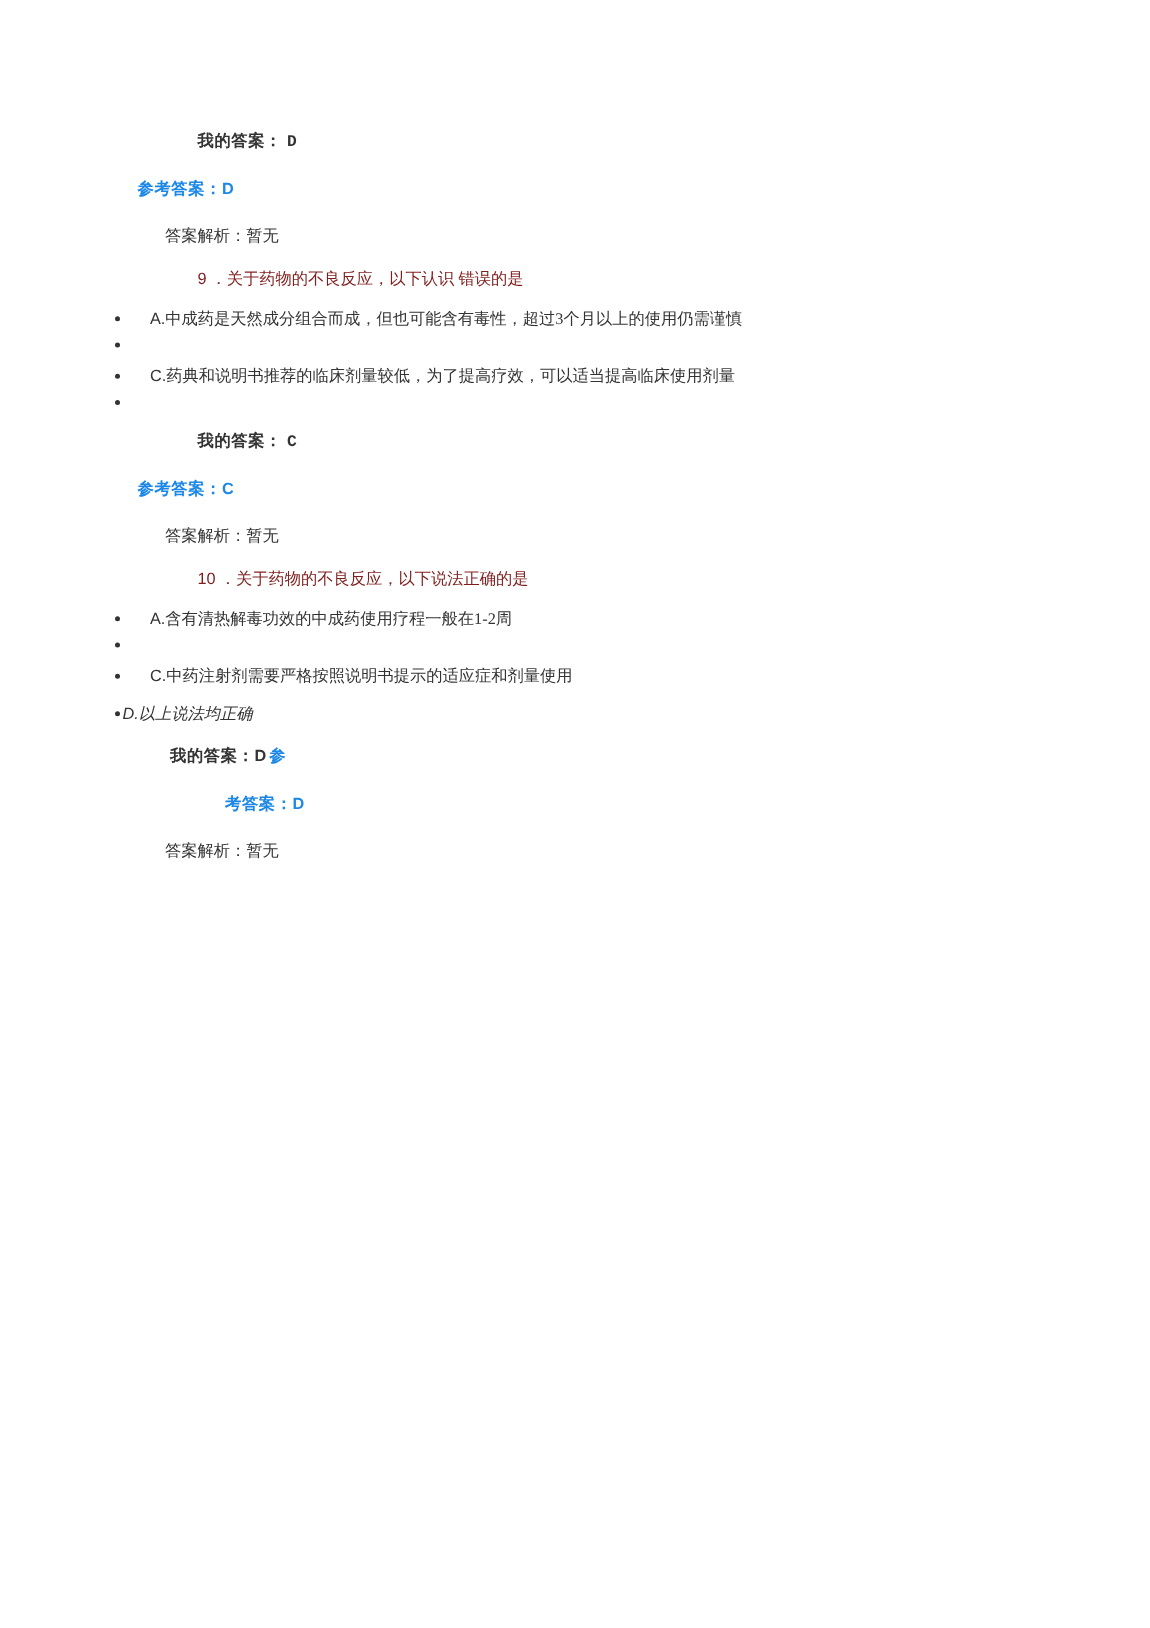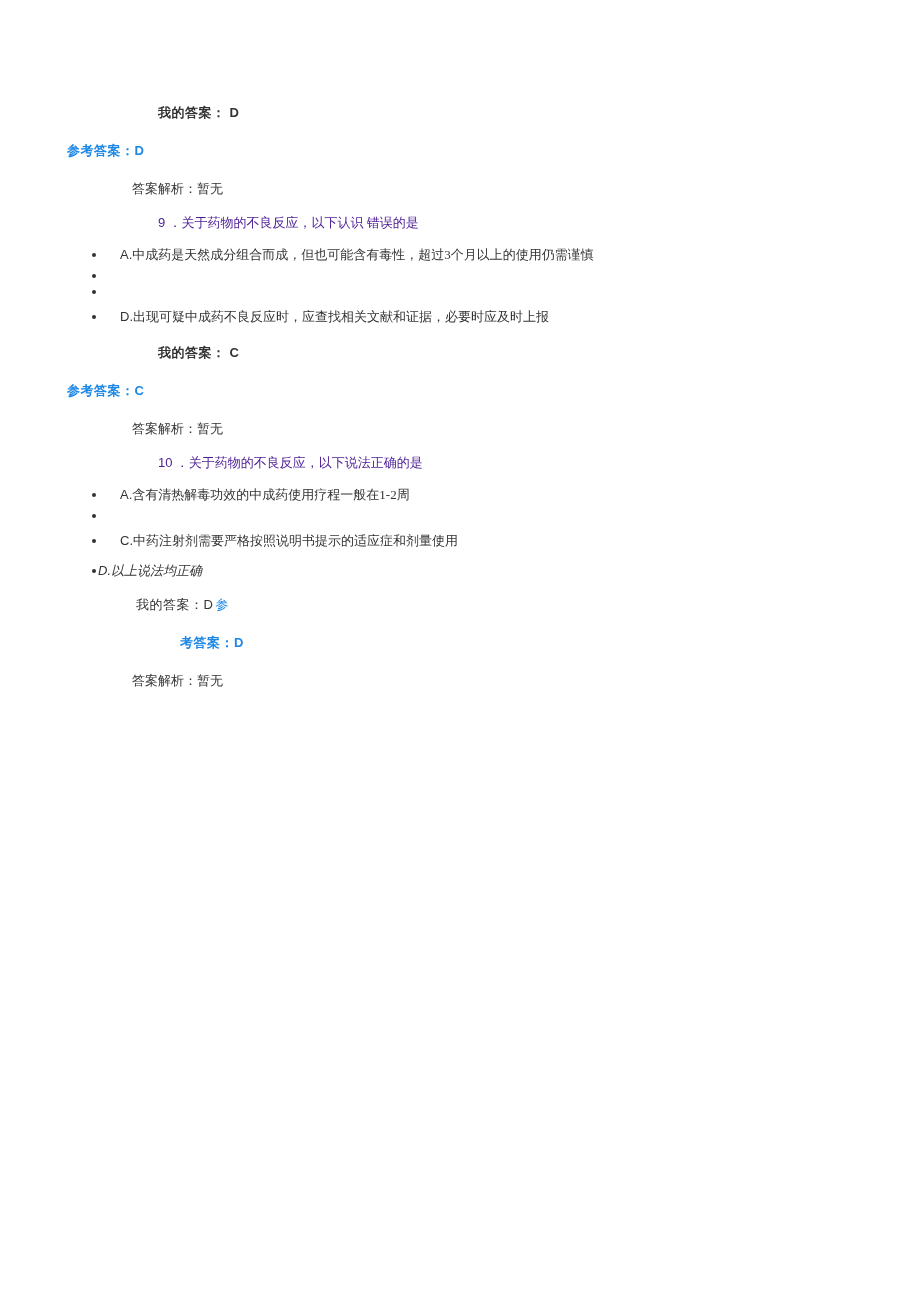--- a/index.html
+++ b/index.html
@@ -8,41 +8,41 @@
       box-sizing: border-box;
     }
     body {
       width: 920px;
       background: #ffffff;
       font-family: "SimSun", "宋体", serif;
       padding-top: 104px;
       padding-bottom: 40px;
     }
     .my-answer {
-      font-family: Liberation Sans, sans-serif;
+      font-family: Liberation Mono, monospace;
       font-weight: bold;
       color: #333333;
       font-size: 13px;
       margin-left: 158px;
       margin-bottom: 20px;
       letter-spacing: 0.5px;
     }
     .my-answer .label {
       font-weight: bold;
     }
     .my-answer .value {
       font-weight: bold;
       margin-left: 4px;
     }
     .ref-answer {
       font-family: "Microsoft YaHei", "微软雅黑", sans-serif;
       font-weight: bold;
       color: #1b87e6;
       font-size: 13px;
-      margin-left: 67px;
+      margin-left: 110px;
       margin-bottom: 20px;
       letter-spacing: 0.5px;
     }
     .ref-answer-indent {
       font-family: Liberation Sans, sans-serif;
       font-weight: bold;
       color: #1b87e6;
       font-size: 13px;
       margin-left: 180px;
       margin-bottom: 20px;
@@ -50,21 +50,21 @@
     }
     .explanation {
       font-family: Liberation Serif, serif;
       color: #333333;
       font-size: 13px;
       margin-left: 132px;
       margin-bottom: 16px;
     }
     .question {
       font-family: "SimSun", "宋体", serif;
-      color: #4c1d95;
+      color: #7f1d1d;
       font-size: 13px;
       margin-left: 158px;
       margin-bottom: 14px;
     }
     .question .num {
       font-family: "Microsoft YaHei", "微软雅黑", sans-serif;
     }
     .option-row {
       font-family: "SimSun", "宋体", serif;
       color: #333333;
@@ -110,21 +110,21 @@
     }
     .opt-letter {
       font-family: "Microsoft YaHei", "微软雅黑", sans-serif;
       display: inline;
     }
     .opt-text {
       display: inline;
     }
     .my-answer-with-ref {
       font-family: "Microsoft YaHei", "微软雅黑", sans-serif;
-      font-weight: normal;
+      font-weight: bold;
       font-size: 13px;
       margin-left: 136px;
       margin-bottom: 20px;
       letter-spacing: 0.5px;
     }
     .my-answer-with-ref .black-part {
       color: #333333;
     }
     .my-answer-with-ref .blue-part {
       color: #1b87e6;
@@ -149,26 +149,26 @@
   <span class="bullet"></span>
   <span>
     <span class="opt-letter">A.</span><span class="opt-text">中成药是天然成分组合而成，但也可能含有毒性，超过3个月以上的使用仍需谨慎</span>
   </span>
 </div>
 <div class="option-row">
   <span class="bullet"></span>
 </div>
 <div class="option-row">
   <span class="bullet"></span>
+  <span>
+    <span class="opt-letter">C.</span><span class="opt-text">药典和说明书推荐的临床剂量较低，为了提高疗效，可以适当提高临床使用剂量</span>
+  </span>
 </div>
 <div class="option-row" style="margin-bottom:18px;">
   <span class="bullet"></span>
-  <span>
-    <span class="opt-letter">D.</span><span class="opt-text">出现可疑中成药不良反应时，应查找相关文献和证据，必要时应及时上报</span>
-  </span>
 </div>
 <div class="my-answer">
   <span class="label">我的答案：</span><span class="value">C</span>
 </div>
 <div class="ref-answer">
   <span>参考答案：</span><span>C</span>
 </div>
 <div class="explanation">答案解析：暂无</div>
 
 <div class="question">

